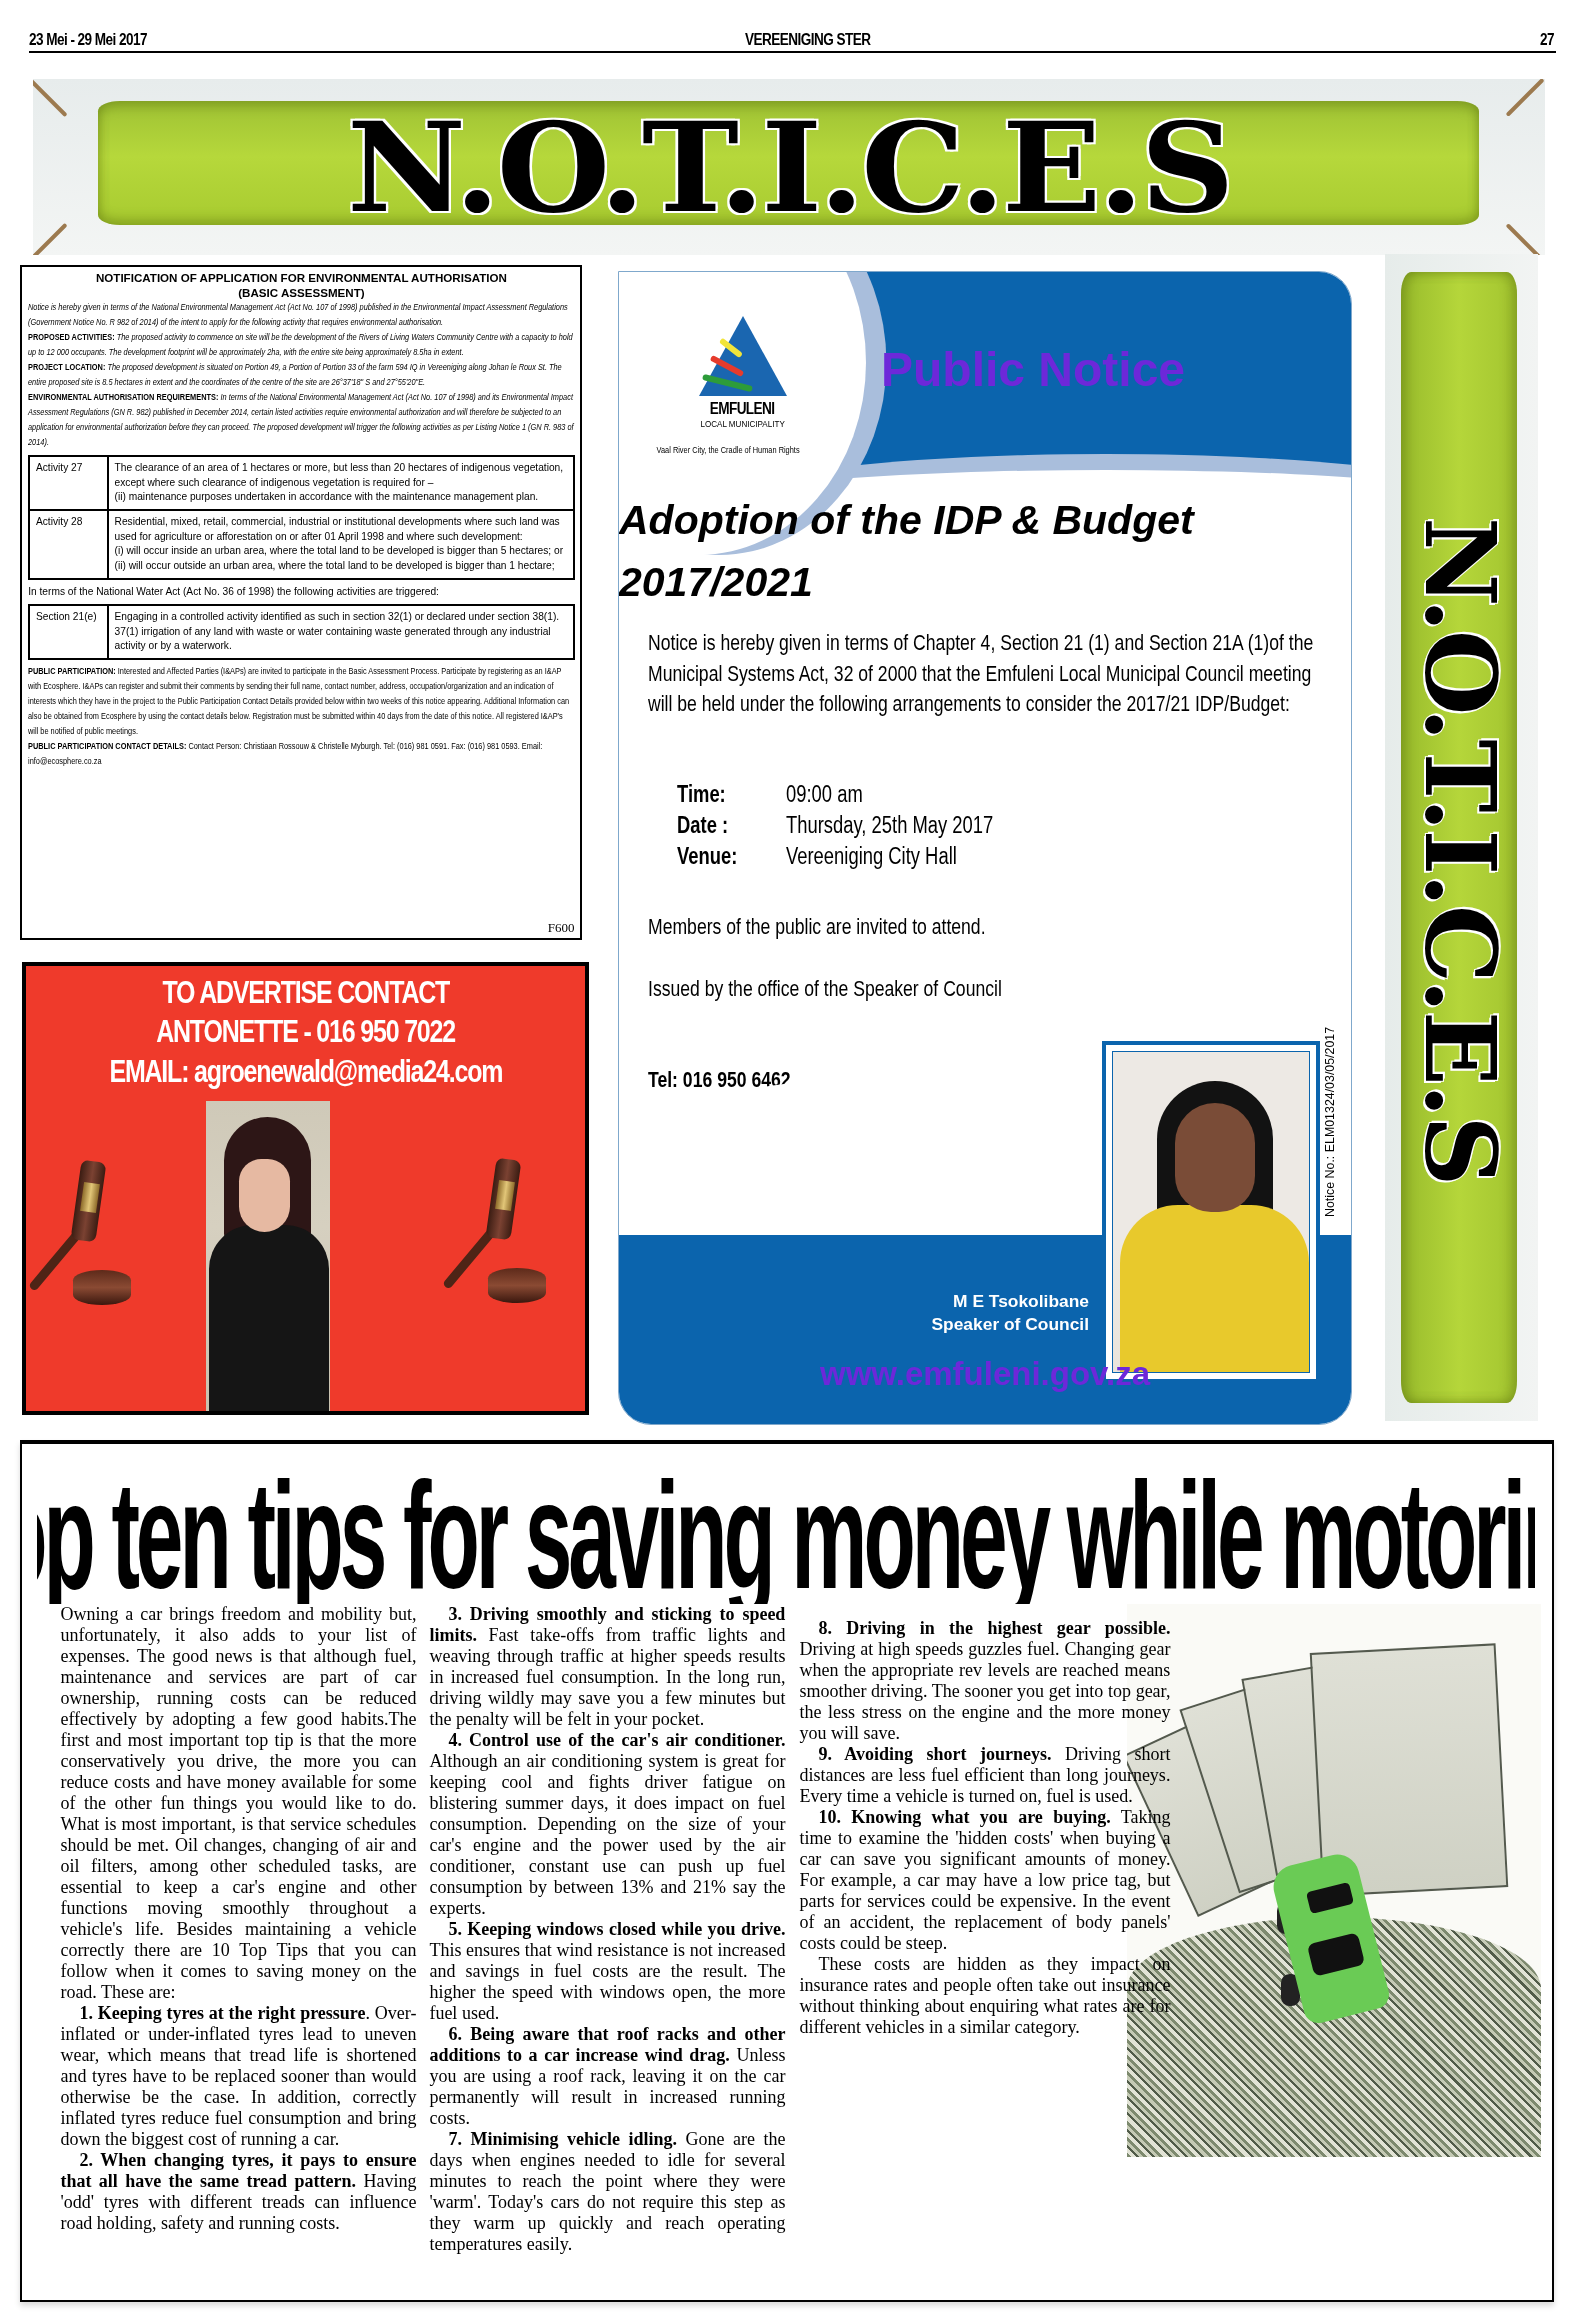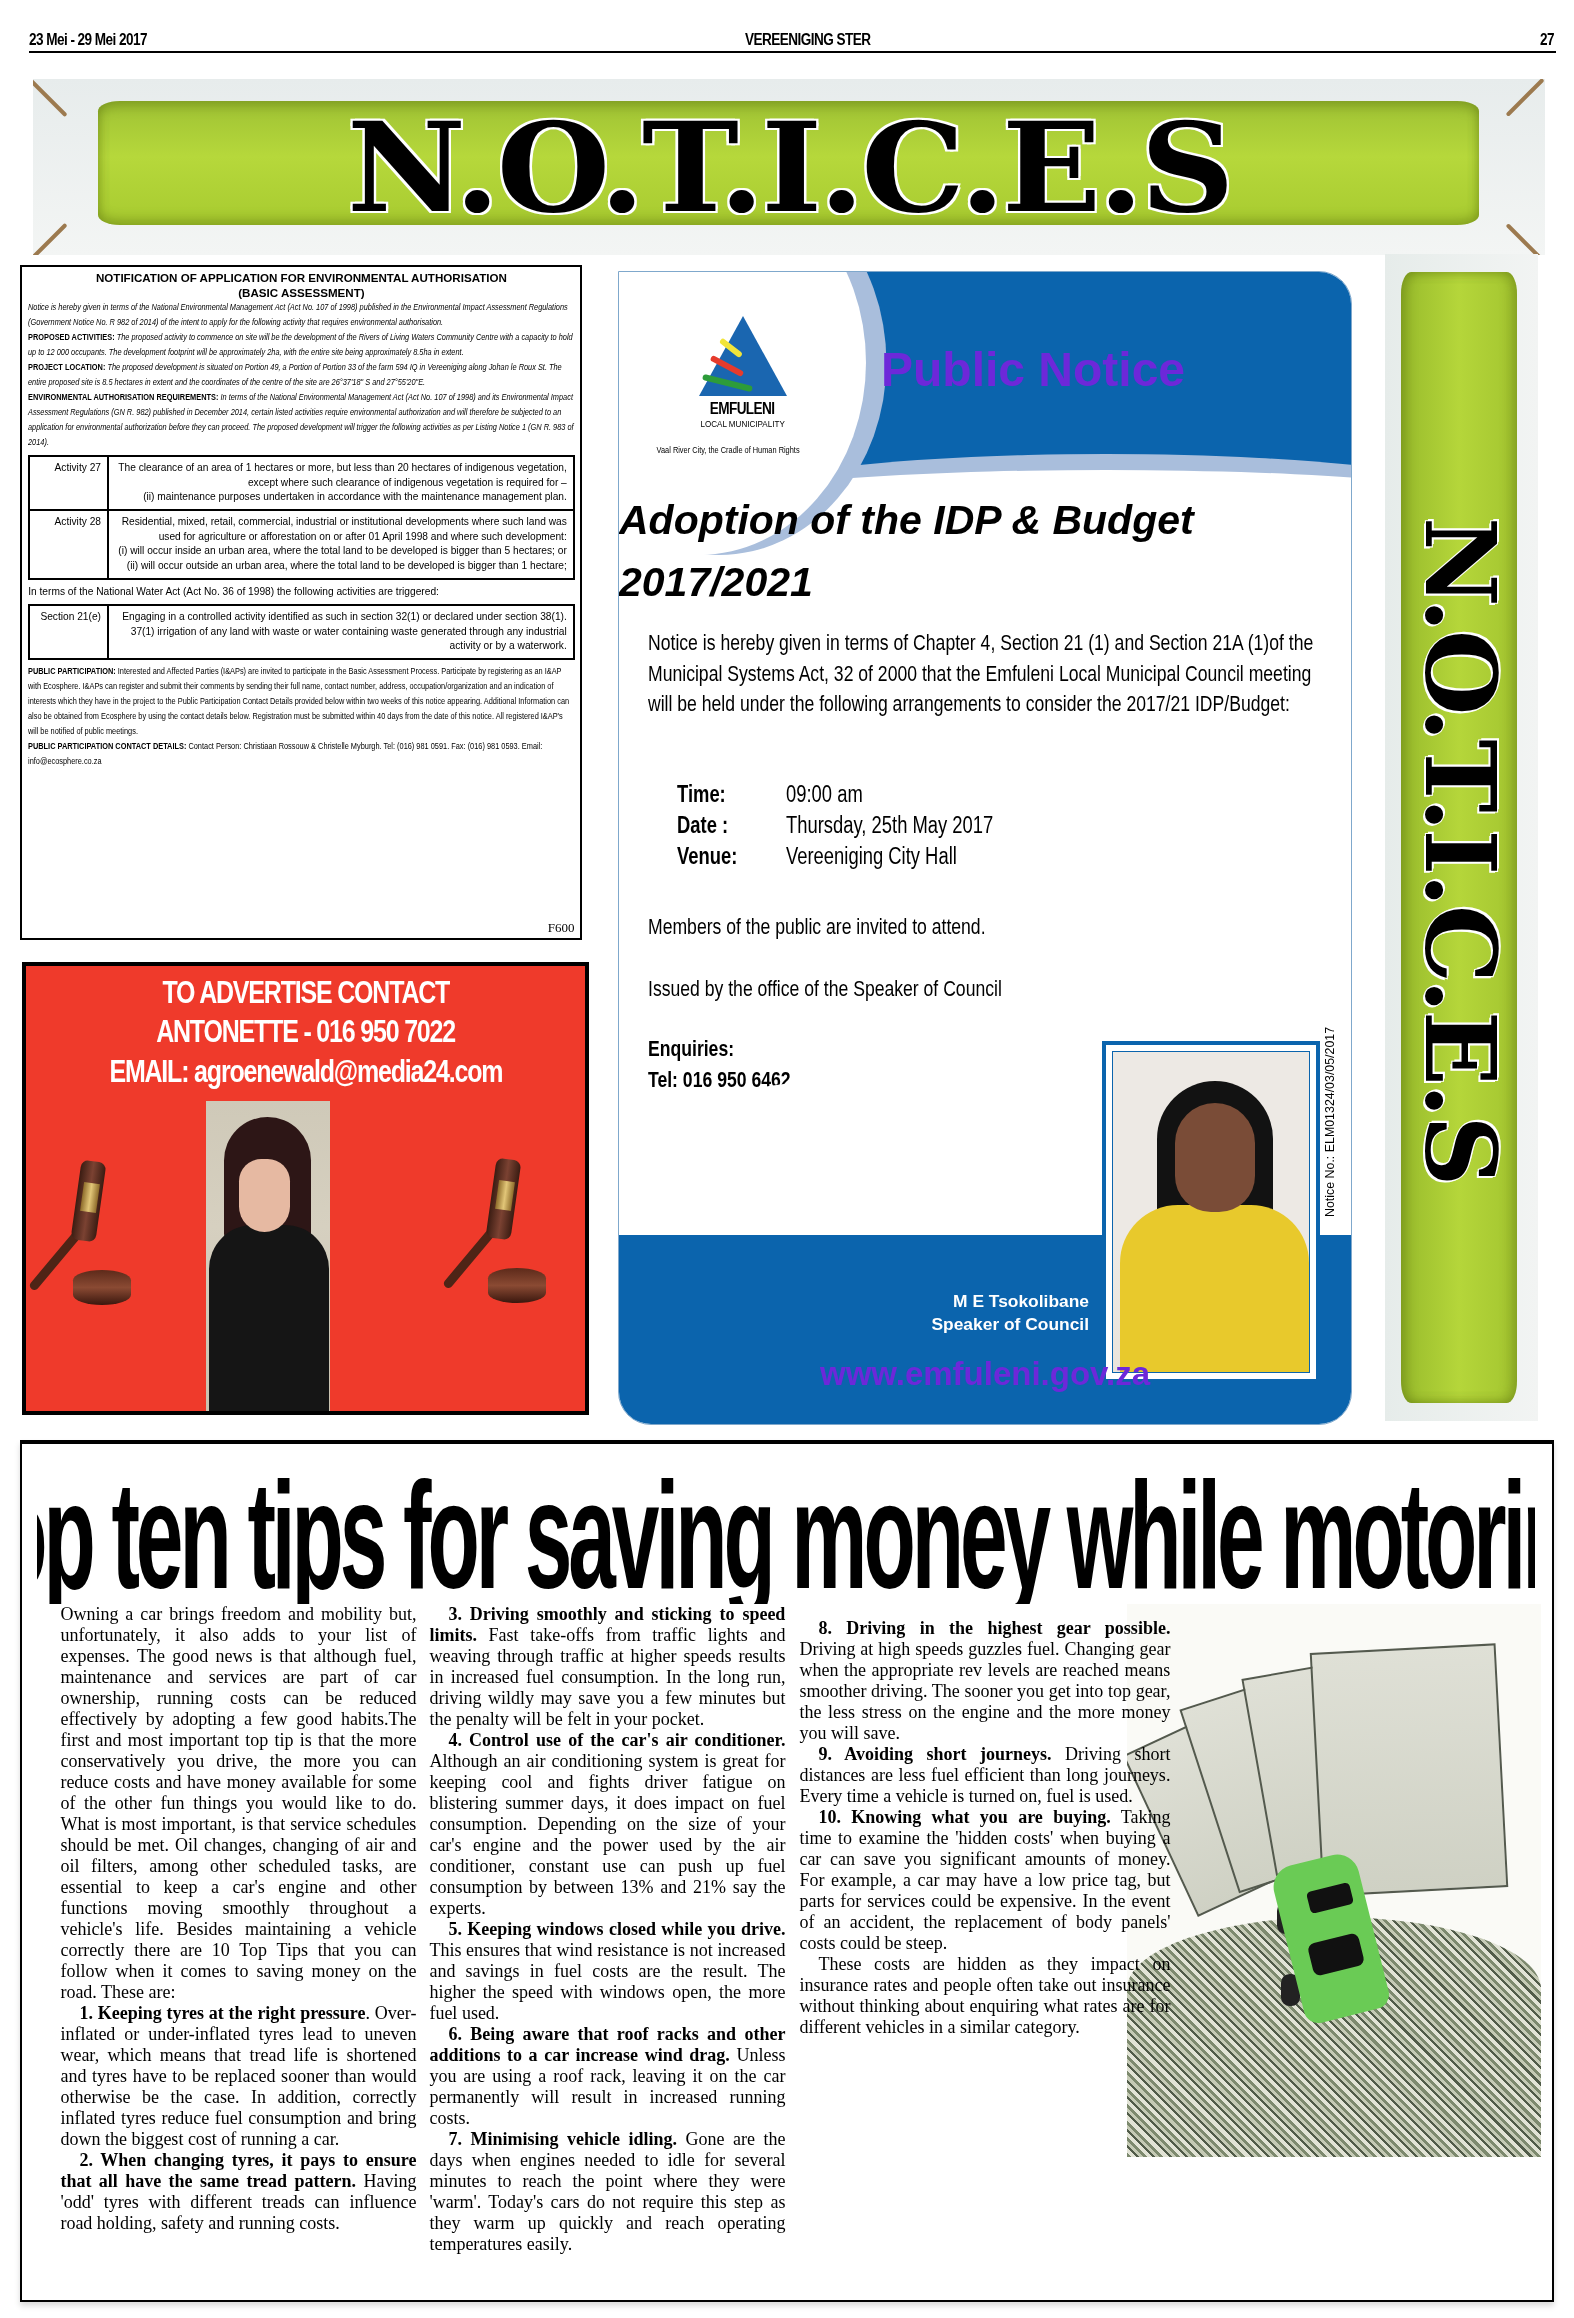--- a/index.html
+++ b/index.html
@@ -22,21 +22,21 @@
   .banner-side .vt { position:absolute; left:29px; top:149px; width:93px; height:894px; display:flex; align-items:center; justify-content:center; }
   .banner-side .vt span { display:block; transform:rotate(90deg); white-space:nowrap; font-family:"DejaVu Serif", serif; font-weight:900; font-size:98px; letter-spacing:-2.2px; -webkit-text-stroke:2.2px #fff; paint-order:stroke fill; text-shadow:2.2px 2.2px 0 #fff,-2.2px -2.2px 0 #fff; }
 
   
   .env { left:20.4px; top:265px; width:562px; height:675px; border:2.2px solid #000; padding:4.4px 5.8px 0 5.8px; box-sizing:border-box; font-size:9px; line-height:15px; }
   .env .nar { display:inline-block; transform:scaleX(0.82); transform-origin:left top; width:122%; }
   .env h1 { font-size:11.6px; margin:0; text-align:center; line-height:14.5px; font-weight:bold; }
   .env p { margin:0; }
   .env i { font-style:italic; }
   .env table { border-collapse:collapse; width:100%; margin:4.4px 0; }
-  .env td { border:2.2px solid #000; vertical-align:top; padding:4.4px 5.8px; font-size:10.2px; line-height:14.5px;text-align:right; }
+  .env td { border:2.2px solid #000; vertical-align:top; padding:4.4px 5.8px; font-size:10.2px; line-height:14.5px; }
   .env td.k { width:65px; }
   .env .f600 { position:absolute; right:5.8px; bottom:2.9px; font-family:"Liberation Serif", serif; font-size:13px; }
 
   
   .ad { left:22px; top:962px; width:567px; height:453px; background:#000; padding:3.6px; box-sizing:border-box; }
   .ad .inner { position:relative; width:100%; height:100%; background:#ef3a2b; overflow:hidden; }
   .ad .line { position:absolute; left:0; width:100%; text-align:center; color:#fff; font-weight:bold; font-size:32px; letter-spacing:-1.5px; }
   .ad .line span { display:inline-block; transform:scaleX(0.78); }
   .ad .photo { position:absolute; left:108px; top:138px; width:124px; height:313px; background:linear-gradient(180deg,#cfc9b8 0%,#d6d0c0 40%,#c9c2b0 100%); overflow:hidden; }
   .ad .photo .hair { position:absolute; left:18px; top:16px; width:87px; height:138px; background:#2d1616; border-radius:44px 44px 22px 22px; }
@@ -212,21 +212,20 @@
   <div class="title" style="top:287px">2017/2021</div>
 
   <div class="body" style="top:356px"><span class="c">Notice is hereby given in terms of Chapter 4, Section 21 (1) and Section 21A (1)of the Municipal Systems Act, 32 of 2000 that the Emfuleni Local Municipal Council meeting will be held under the following arrangements to consider the 2017/21 IDP/Budget:</span></div>
 
   <div class="row" style="top:509px"><b class="sq">Time:</b><span class="sq">09:00 am</span></div>
   <div class="row" style="top:540px"><b class="sq">Date :</b><span class="sq">Thursday, 25th May 2017</span></div>
   <div class="row" style="top:571px"><b class="sq">Venue:</b><span class="sq">Vereeniging City Hall</span></div>
 
   <div class="body" style="top:640px"><span class="c">Members of the public are invited to attend.</span></div>
   <div class="body" style="top:702px"><span class="c">Issued by the office of the Speaker of Council</span></div>
-  <div class="body" style="top:762px;font-weight:bold"><span class="c">Enquiries:</span></div>
   <div class="body" style="top:793px;font-weight:bold"><span class="c">Tel: 016 950 6462</span></div>
 
   <div class="legis"><span style="display:inline-block;transform:scaleX(.82);transform-origin:left">This notice was displayed as required by Legislation</span></div>
 
   <div class="bwave"></div>
   <div class="bottomblue" style="height:189px"></div>
 
   <div class="speakerphoto">
     <div class="img">
         <div class="hair"></div>

